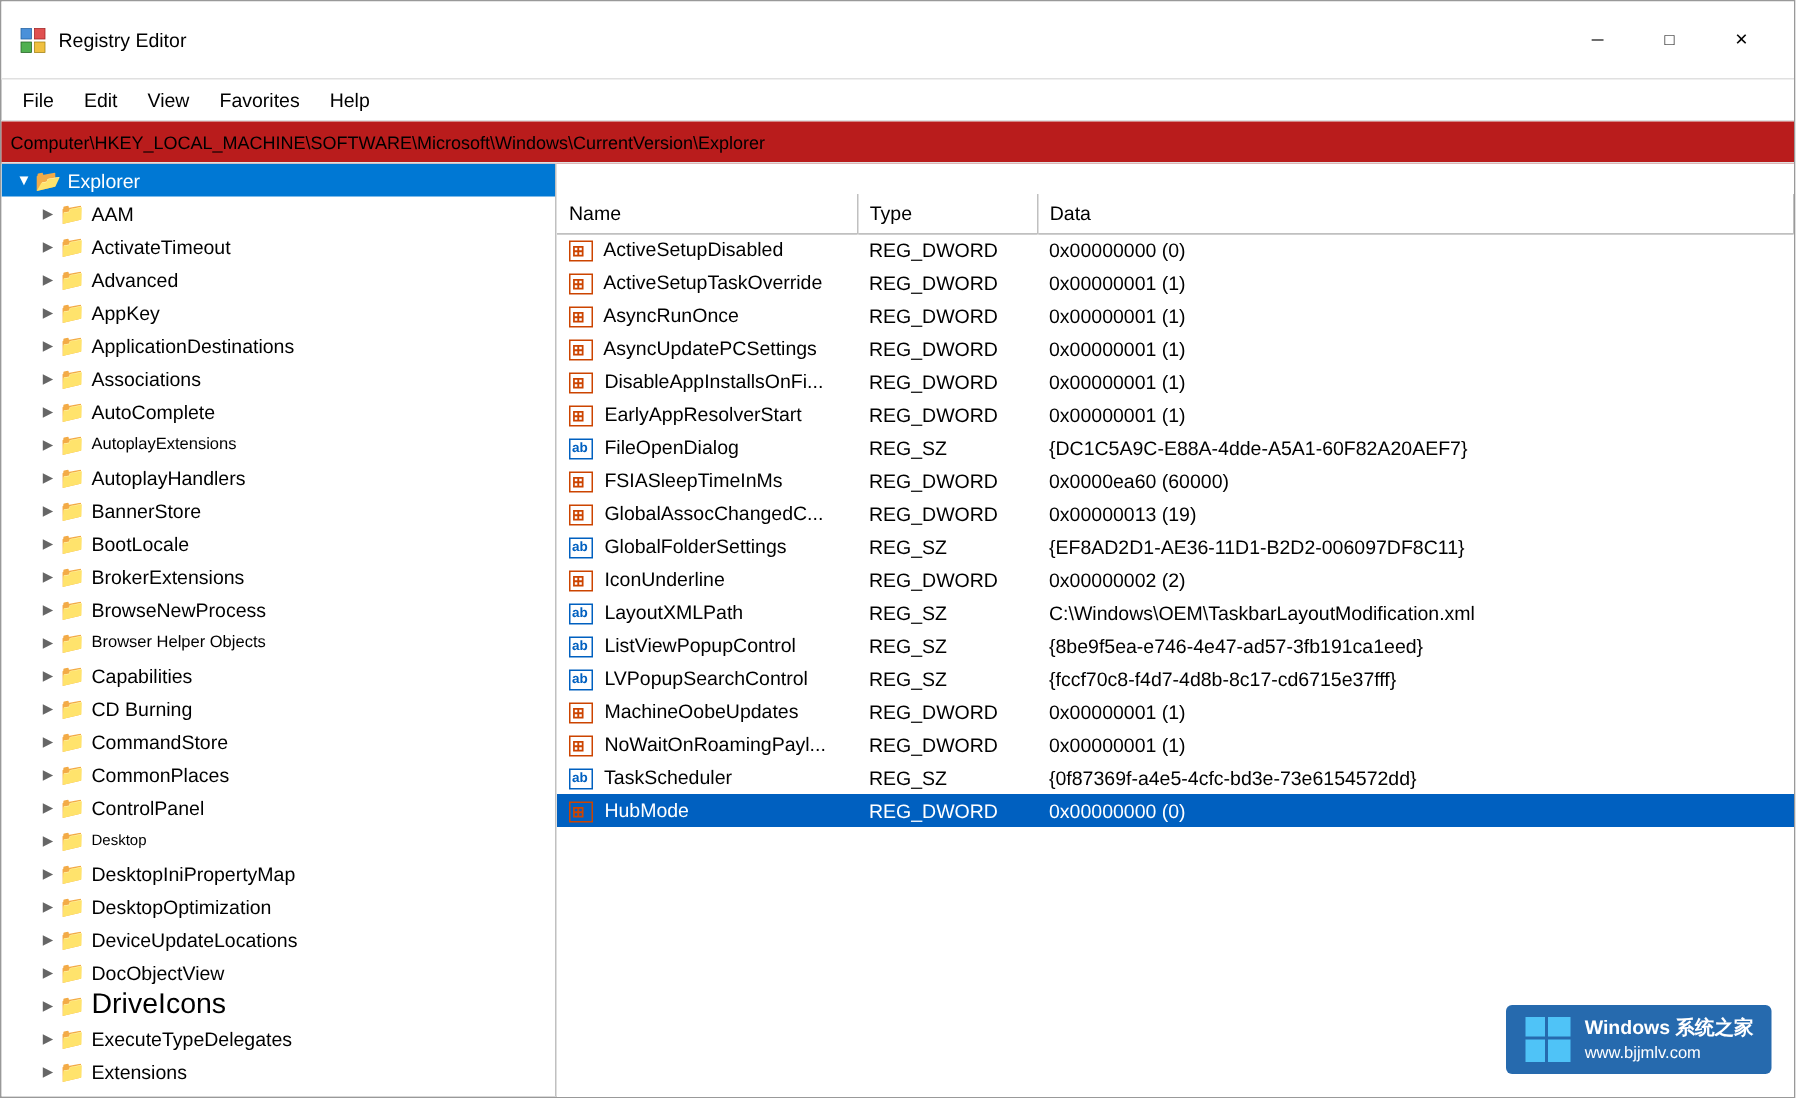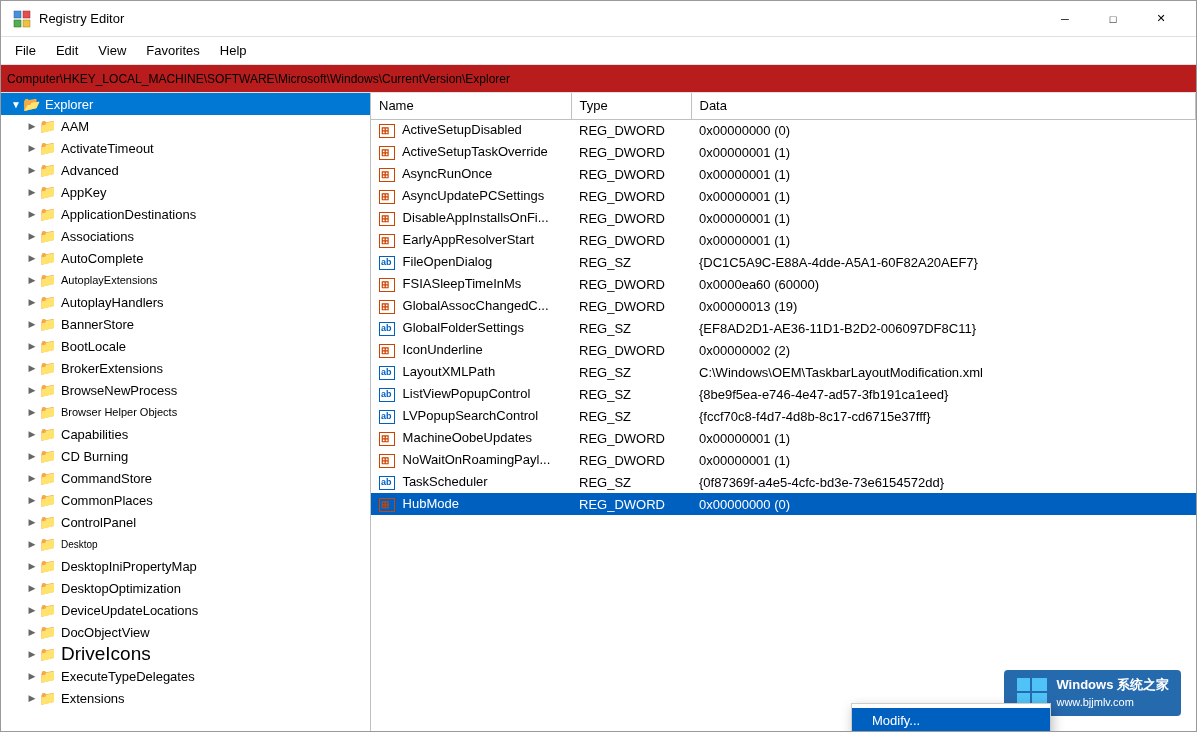--- a/index.html
+++ b/index.html
@@ -17,21 +17,21 @@
       height: 732px;
       background: #fff;
       display: flex;
       flex-direction: column;
       border: 1px solid #999;
     }
     .title-bar {
       background: #fff;
       display: flex;
       align-items: center;
-      height: 36px;
+      height: 52px;
       padding: 17px 12px;
       border-bottom: 1px solid #e0e0e0;
       user-select: none;
     }
     .title-bar-icon {
       width: 18px;
       height: 18px;
       margin-right: 8px;
       display: flex;
       align-items: center;
@@ -407,21 +407,21 @@
             <span style="font-size: 13px;">ExecuteTypeDelegates</span>
           </div>
           <div class="tree-item" style="padding-left: 24px;">
             <span class="tree-arrow" style="font-size: 9px; color: rgb(102, 102, 102);">▶</span>
             <span class="folder-icon" style="font-size: 14px;">📁</span>
             <span style="font-size: 13px;">Extensions</span>
           </div>
         </div>
     </div>
 
-    <div class="right-panel" style="position:relative;">
+    <div class="right-panel" style="position:relative;margin-top:20px;">
       <table class="registry-table">
         <thead>
           <tr>
             <th class="col-name">Name</th>
             <th class="col-type">Type</th>
             <th class="col-data">Data</th>
           </tr>
         </thead>
         <tbody id="registry-tbody">
             <tr>

